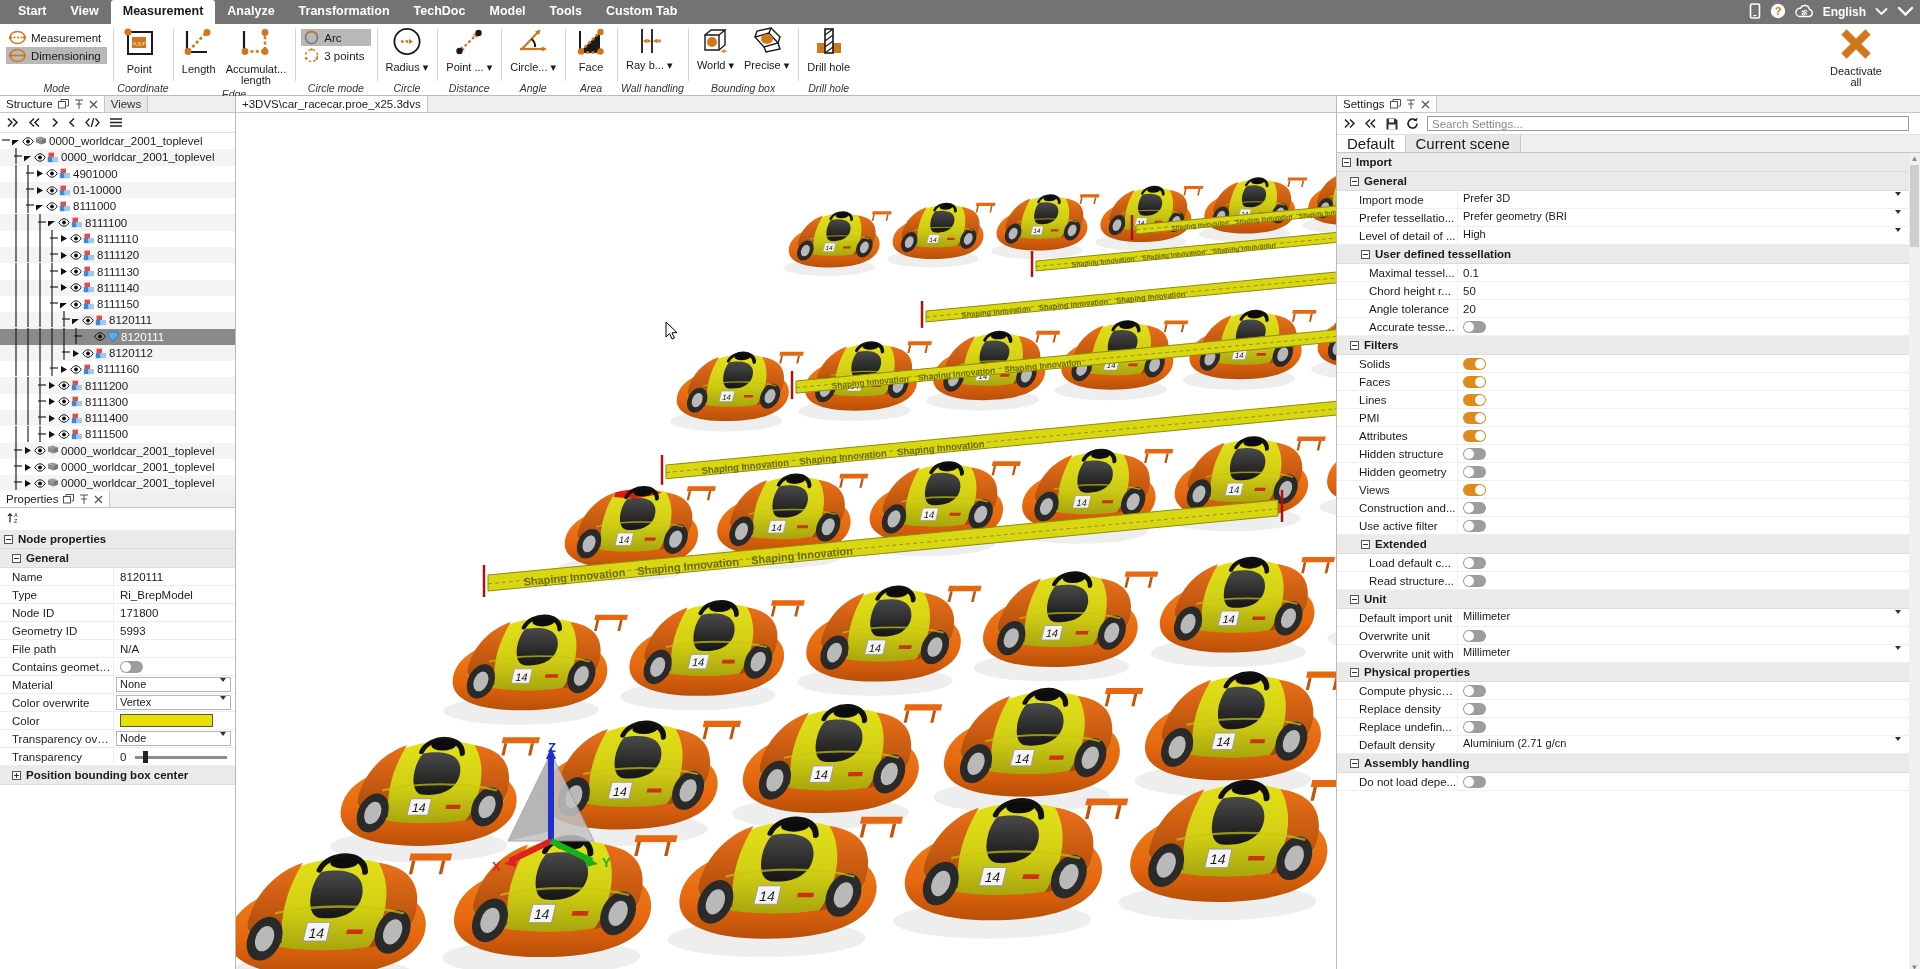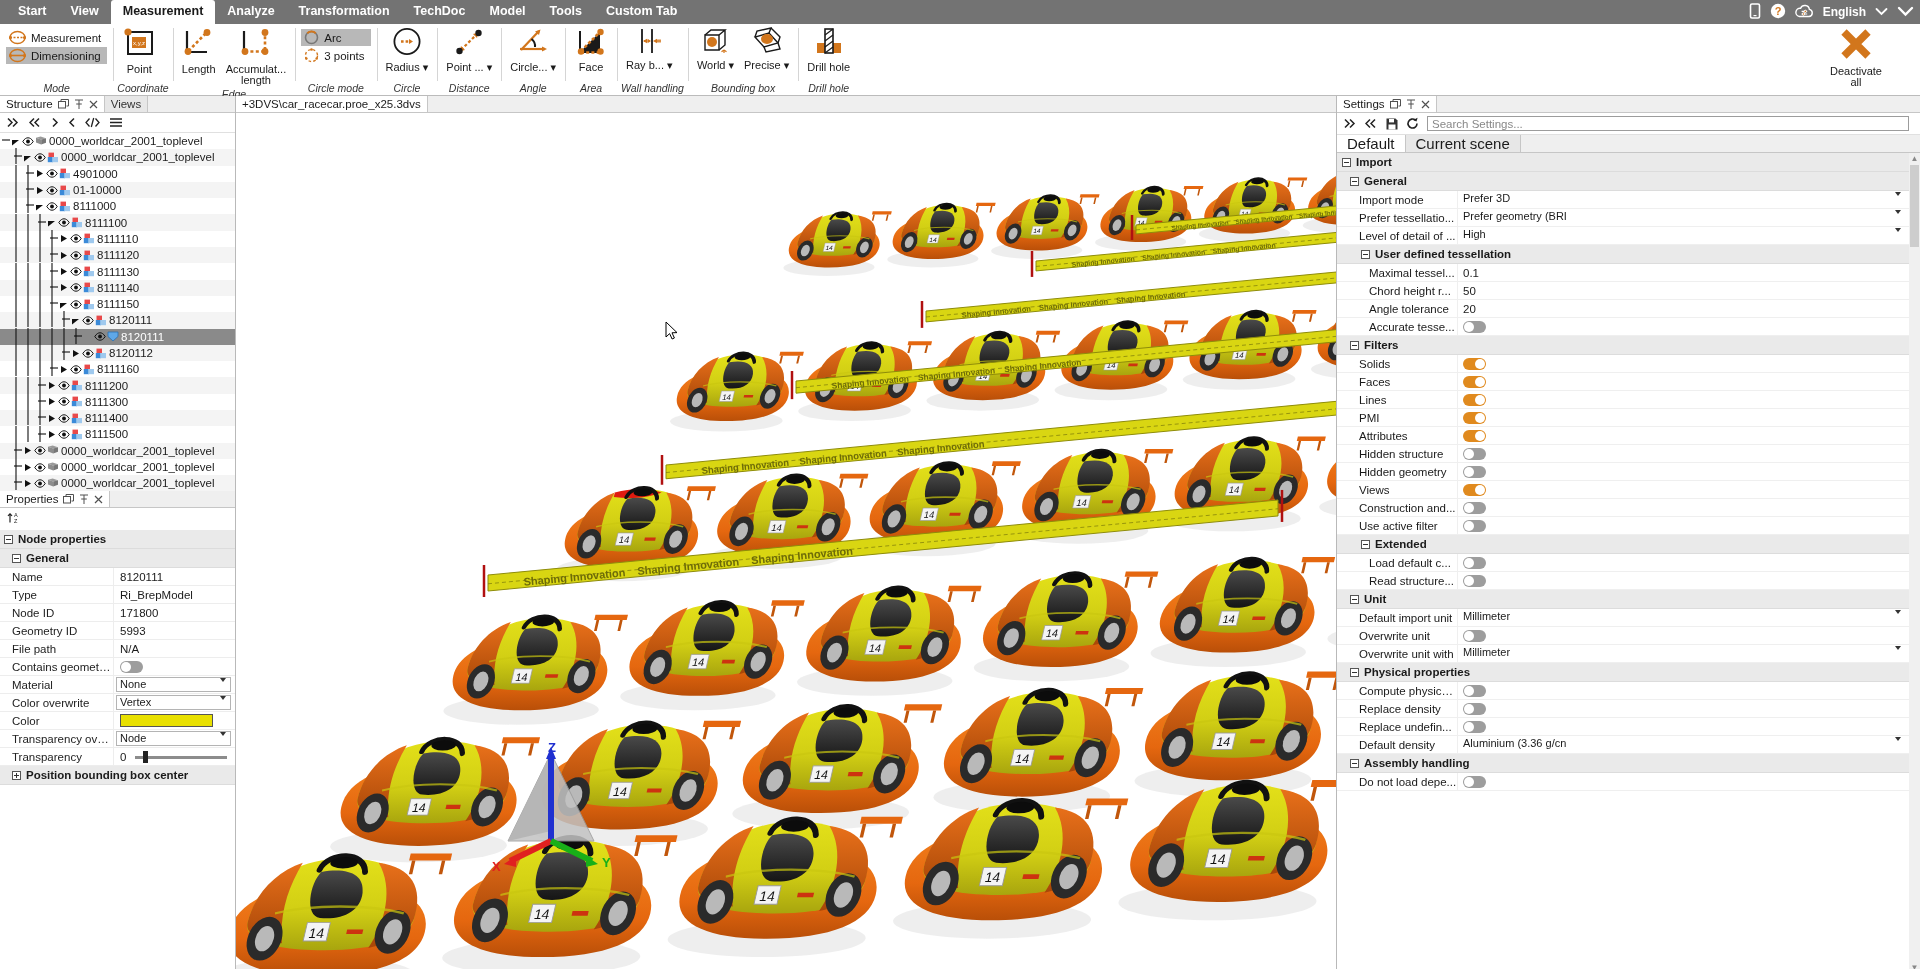--- a/index.html
+++ b/index.html
@@ -2800,21 +2800,21 @@
           <div class="srow">
             <div class="sk">Replace undefin...</div>
             <div class="sv">
               <span class="tswitch"></span>
             </div>
           </div>
           <div class="srow">
             <div class="sk">Default density</div>
             <div class="sv" style="padding-left: 2px;">
               <span class="sel-combo" style="border:none;height:16px;">
-                <span class="cv">Aluminium (3.36 g/cn</span>
+                <span class="cv">Aluminium (2.71 g/cn</span>
                 <span class="caret"></span>
               </span>
             </div>
           </div>
           <div class="shdr l2">
             <span class="boxbtn"></span>
             <span>Assembly handling</span>
           </div>
           <div class="srow">
             <div class="sk">Do not load depe...</div>

